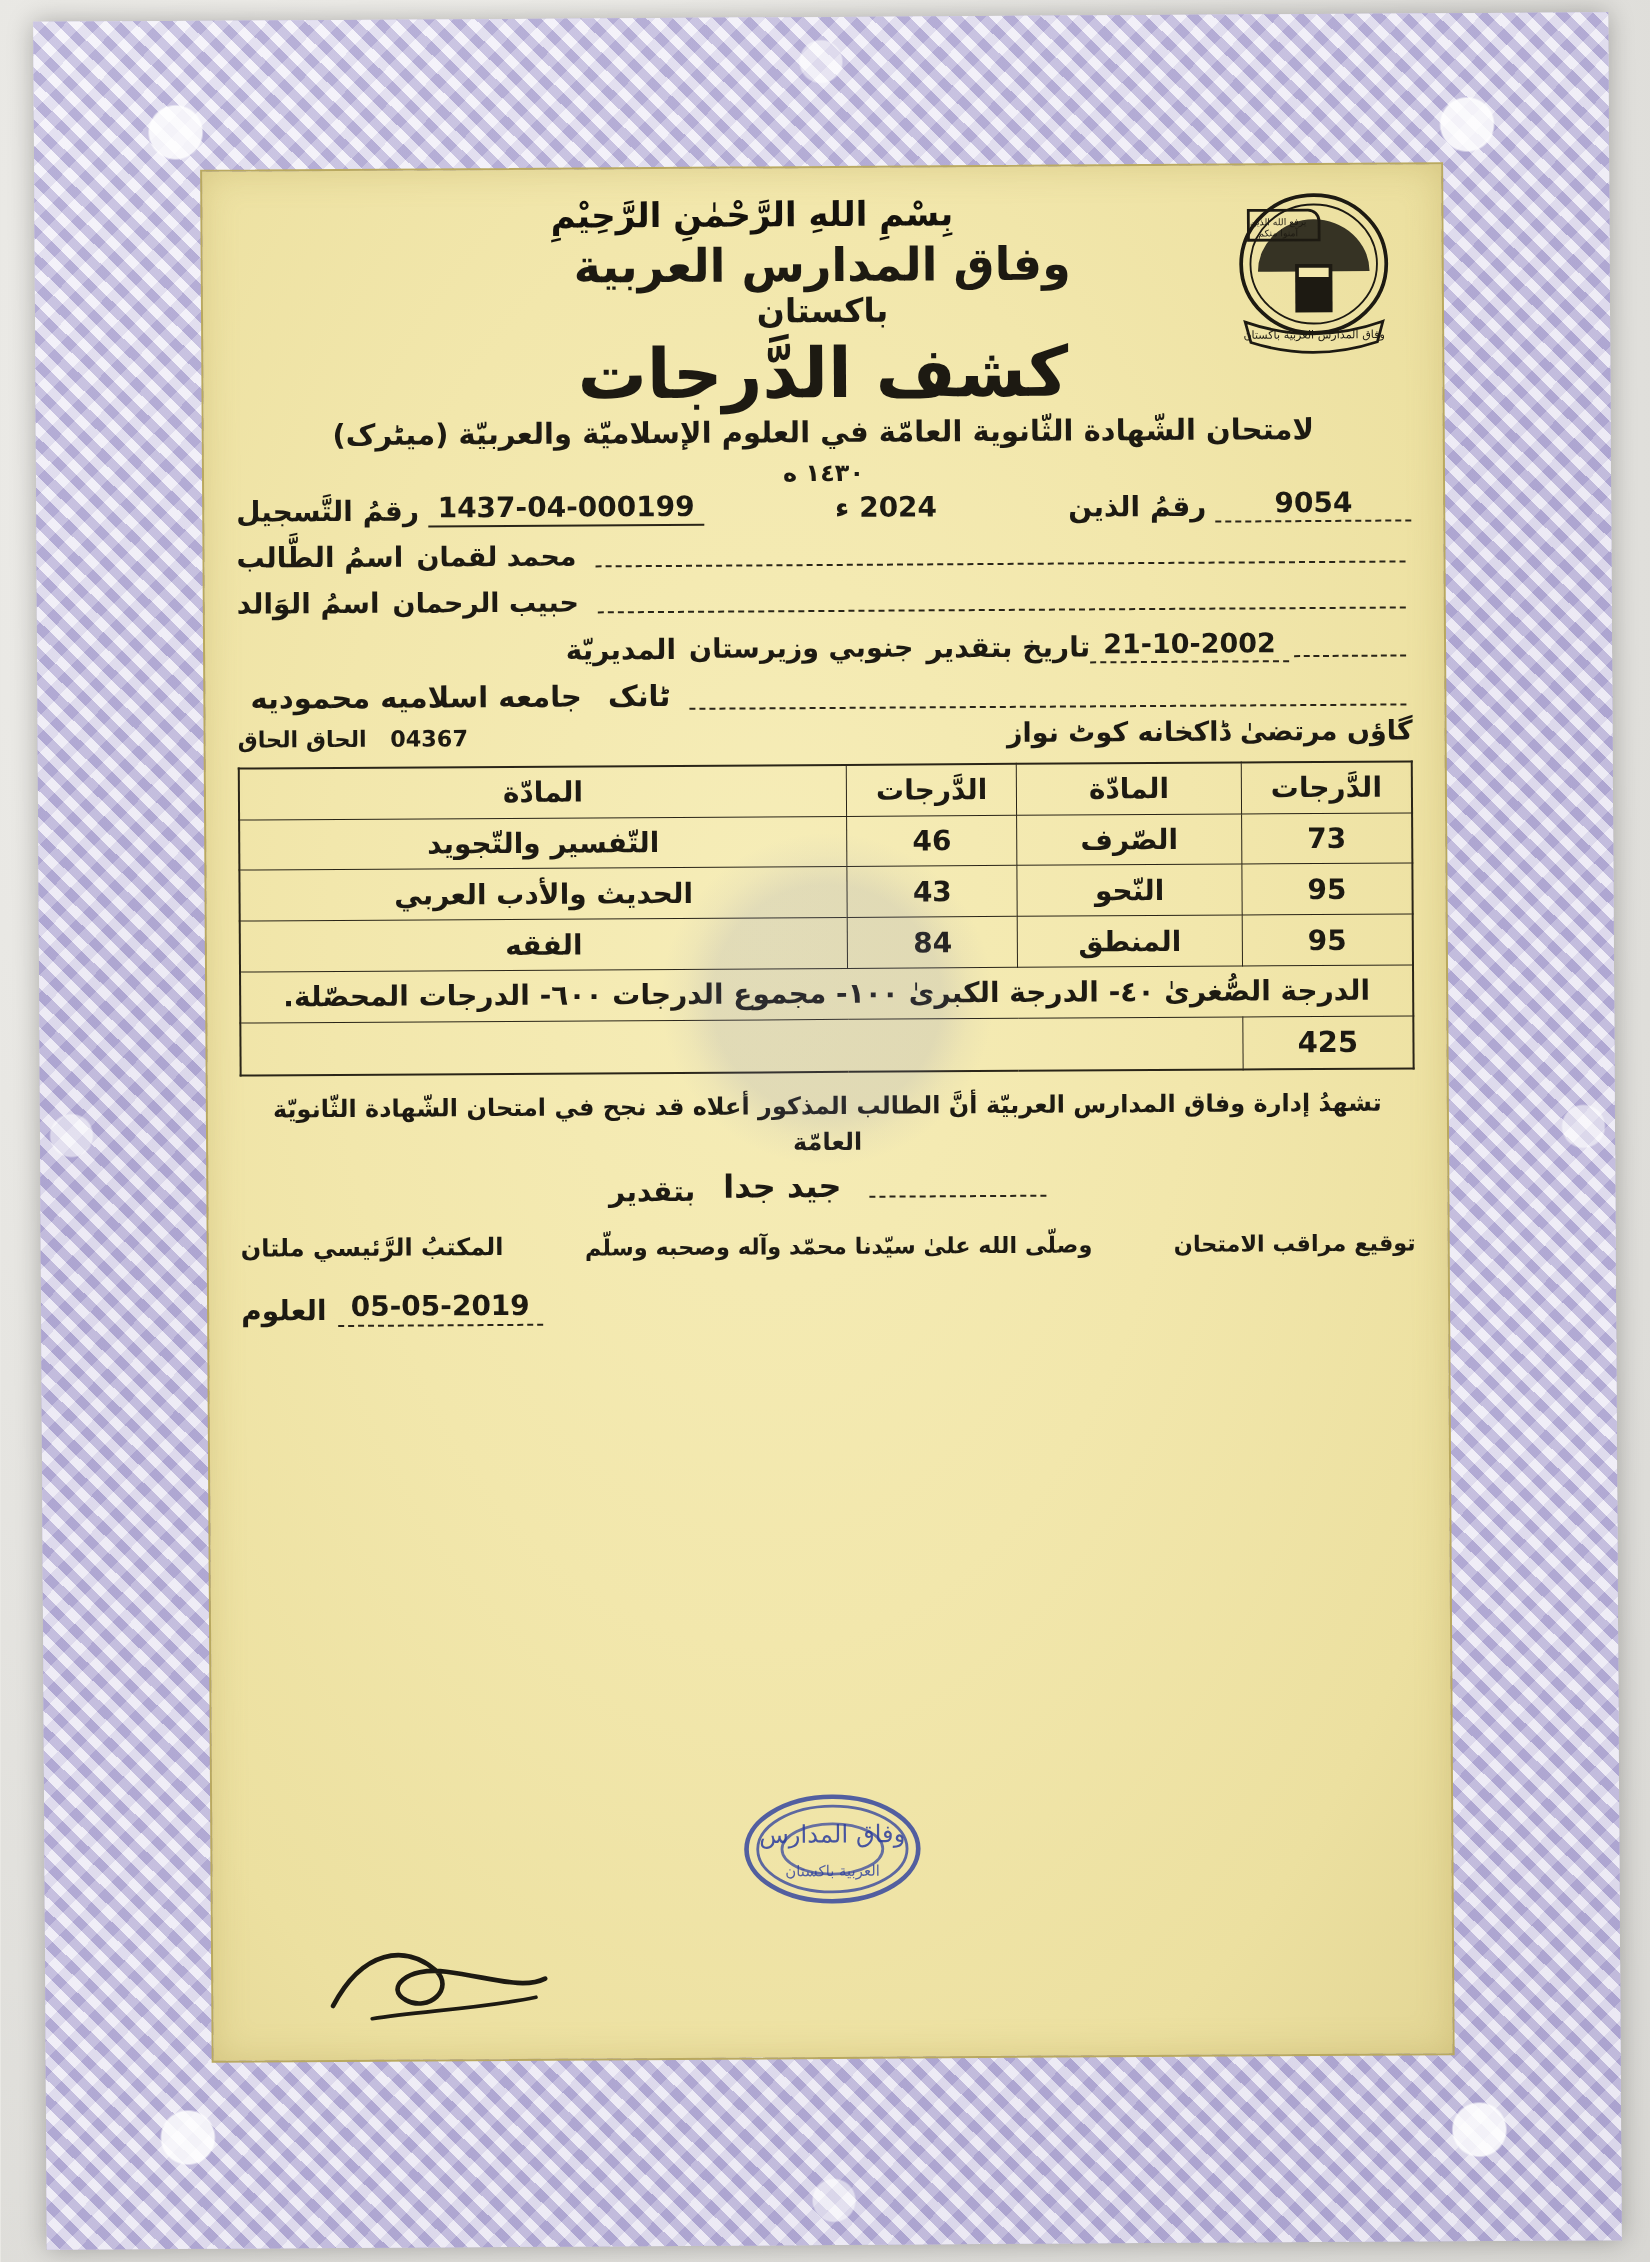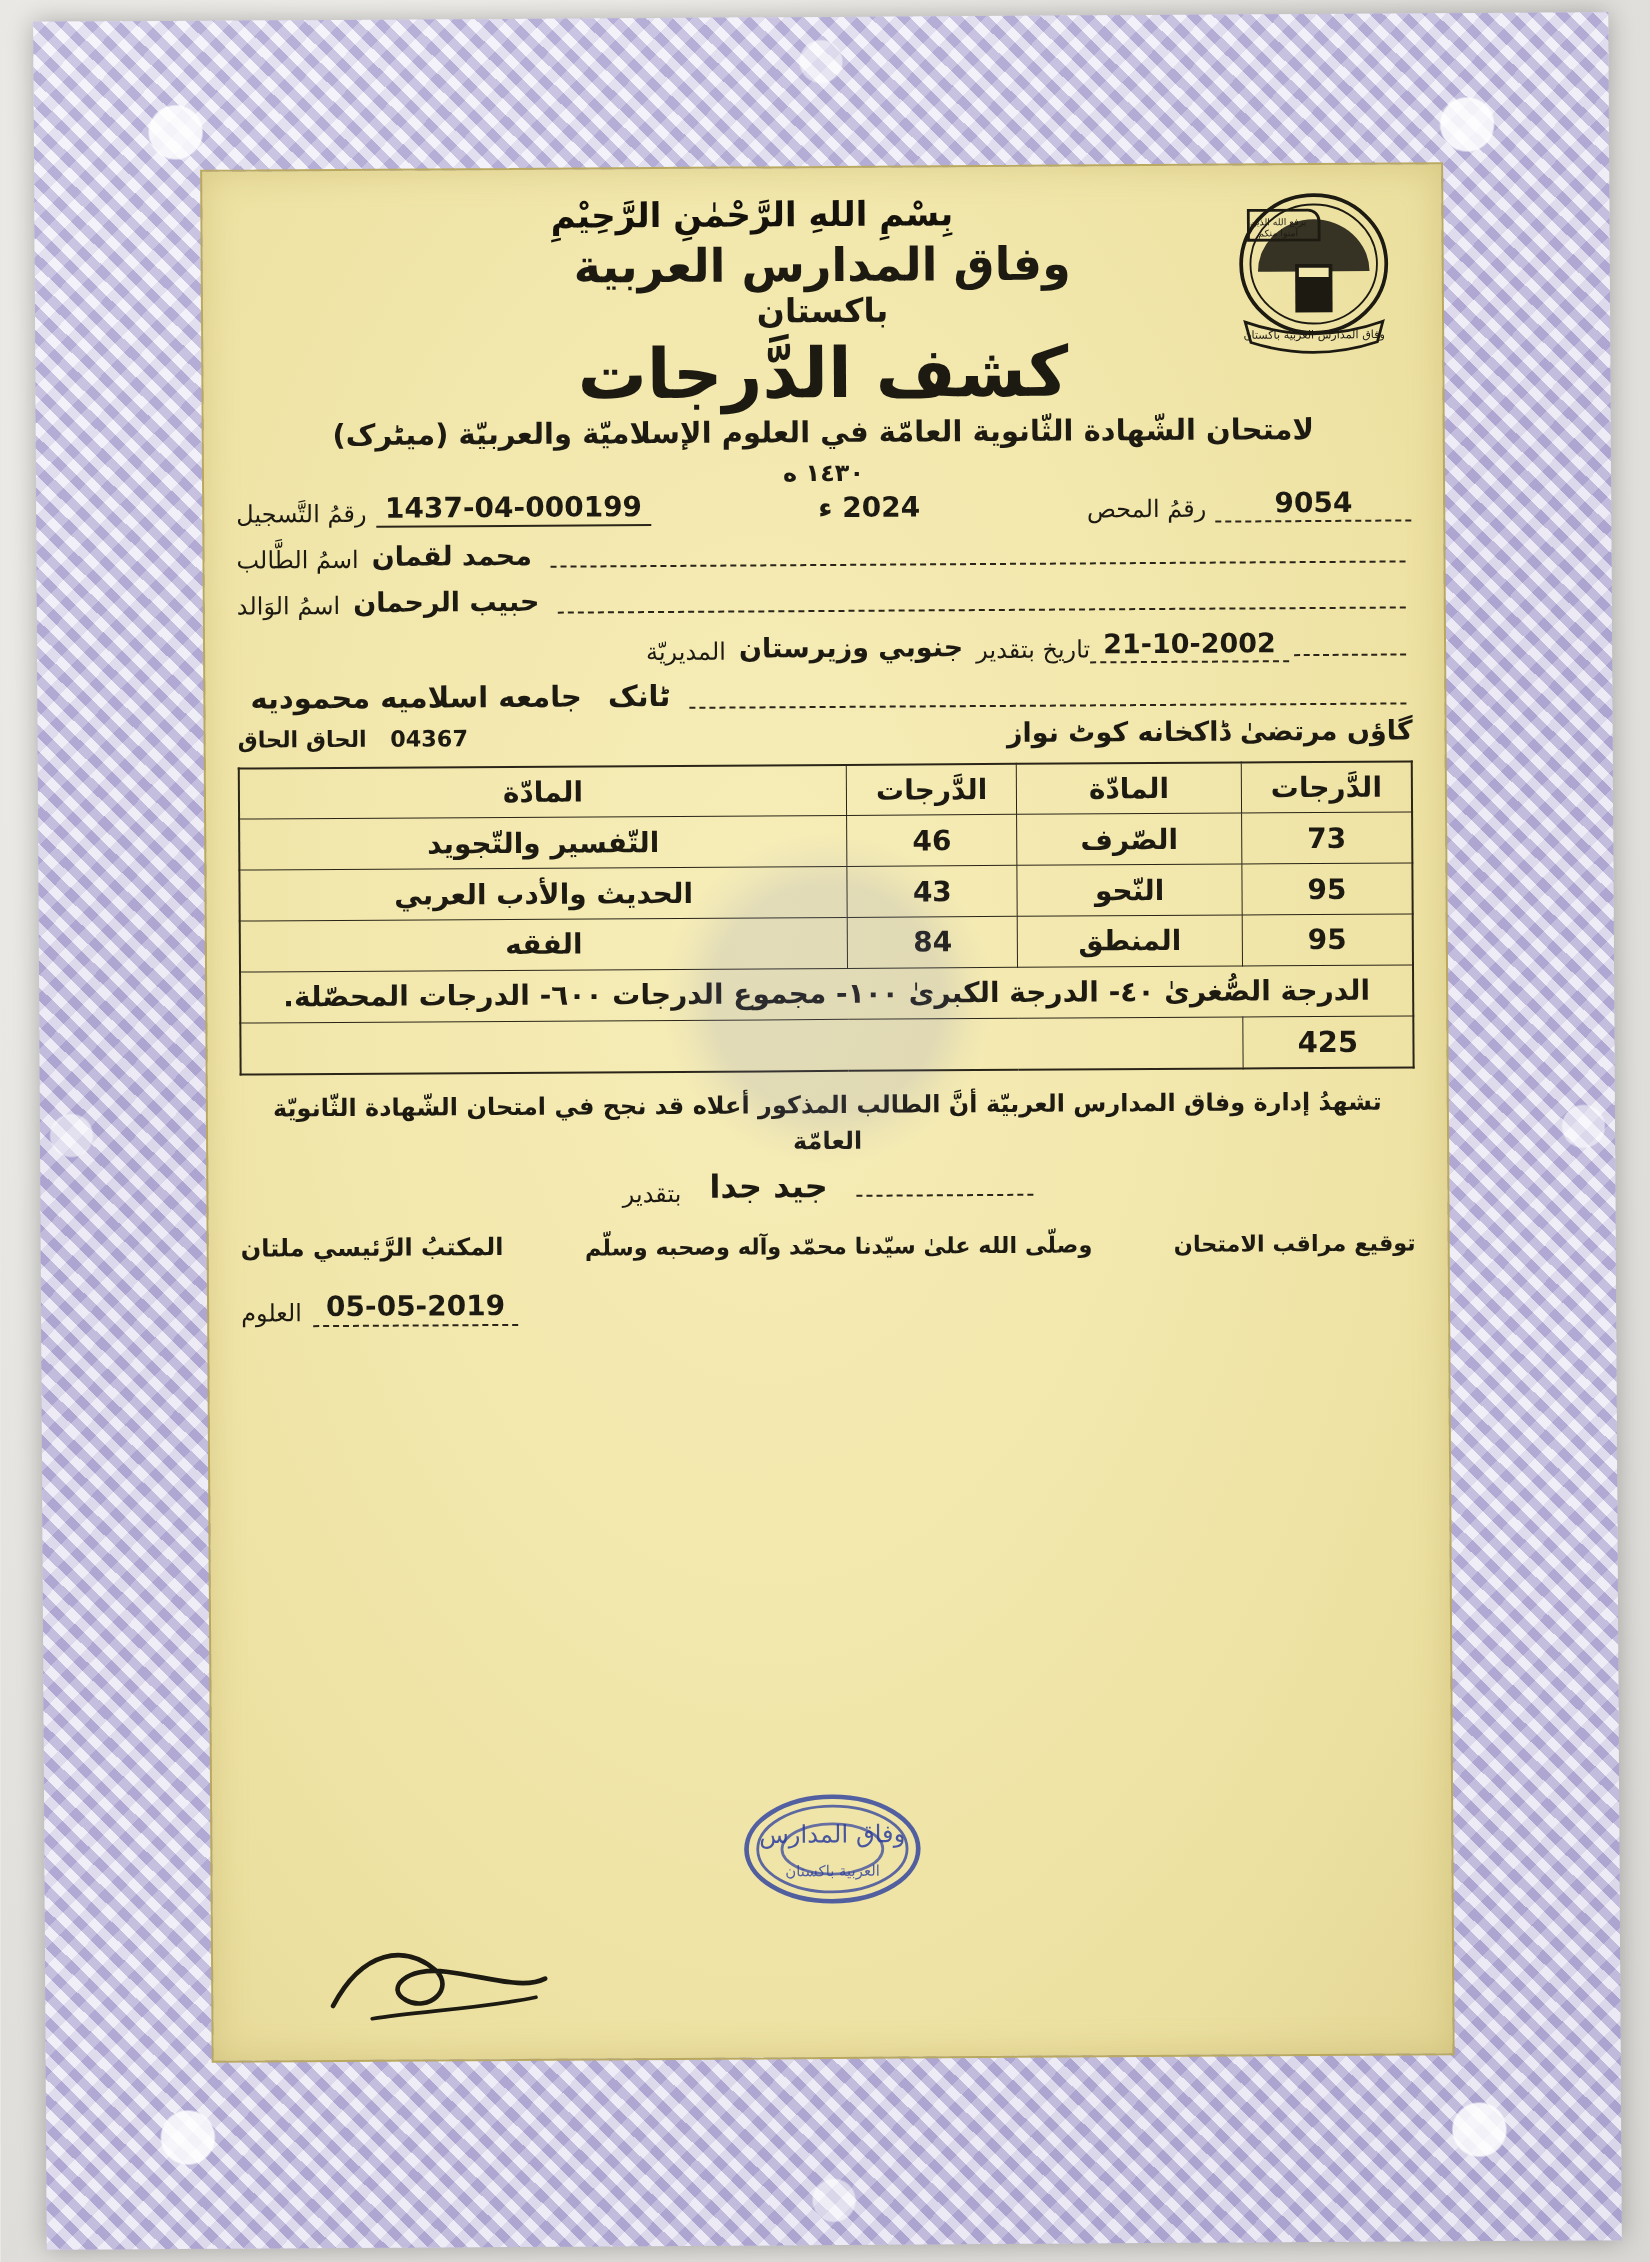--- a/index.html
+++ b/index.html
@@ -99,21 +99,21 @@
     font-size:29px;font-weight:bold;
     margin:1.9px 0 0 0;
   }
 
   
   .rowline{
     display:flex;align-items:flex-end;
     margin-top:13px;
     font-size:25px;
   }
-  .lbl{font-weight:normal;font-size:24px;white-space:nowrap;text-align:right;}
+  .lbl{font-weight:bold;font-size:28px;white-space:nowrap;text-align:right;}
   .val{
     flex:0 0 auto;
     font-weight:bold;font-size:27px;
     text-align:center;
     padding:0 13px 1.9px;
   }
   .dots{
     flex:1 1 auto;
     border-bottom:2.8px dashed #2a2518;
     height:0;margin:0 5.6px 5.6px;
@@ -221,21 +221,21 @@
       </div>
 
       <div class="title">كشف الدَّرجات</div>
       <div class="subtitle">لامتحان الشّهادة الثّانوية العامّة في العلوم الإسلاميّة والعربيّة (ميٹرک)</div>
 
       <div class="year-hijri">١٤٣٠ ه</div>
 
       <div class="idrow">
         <div class="idcell">
           <span class="idval dashed">9054</span>
-          <span class="lbl">رقمُ المحص</span>
+          <span class="lbl">رقمُ الذين</span>
         </div>
         <div class="idcell">
           <span class="idval" style="border:none">2024 ء</span>
         </div>
         <div class="idcell">
           <span class="idval">1437-04-000199</span>
           <span class="lbl">رقمُ التَّسجيل</span>
         </div>
       </div>
 

